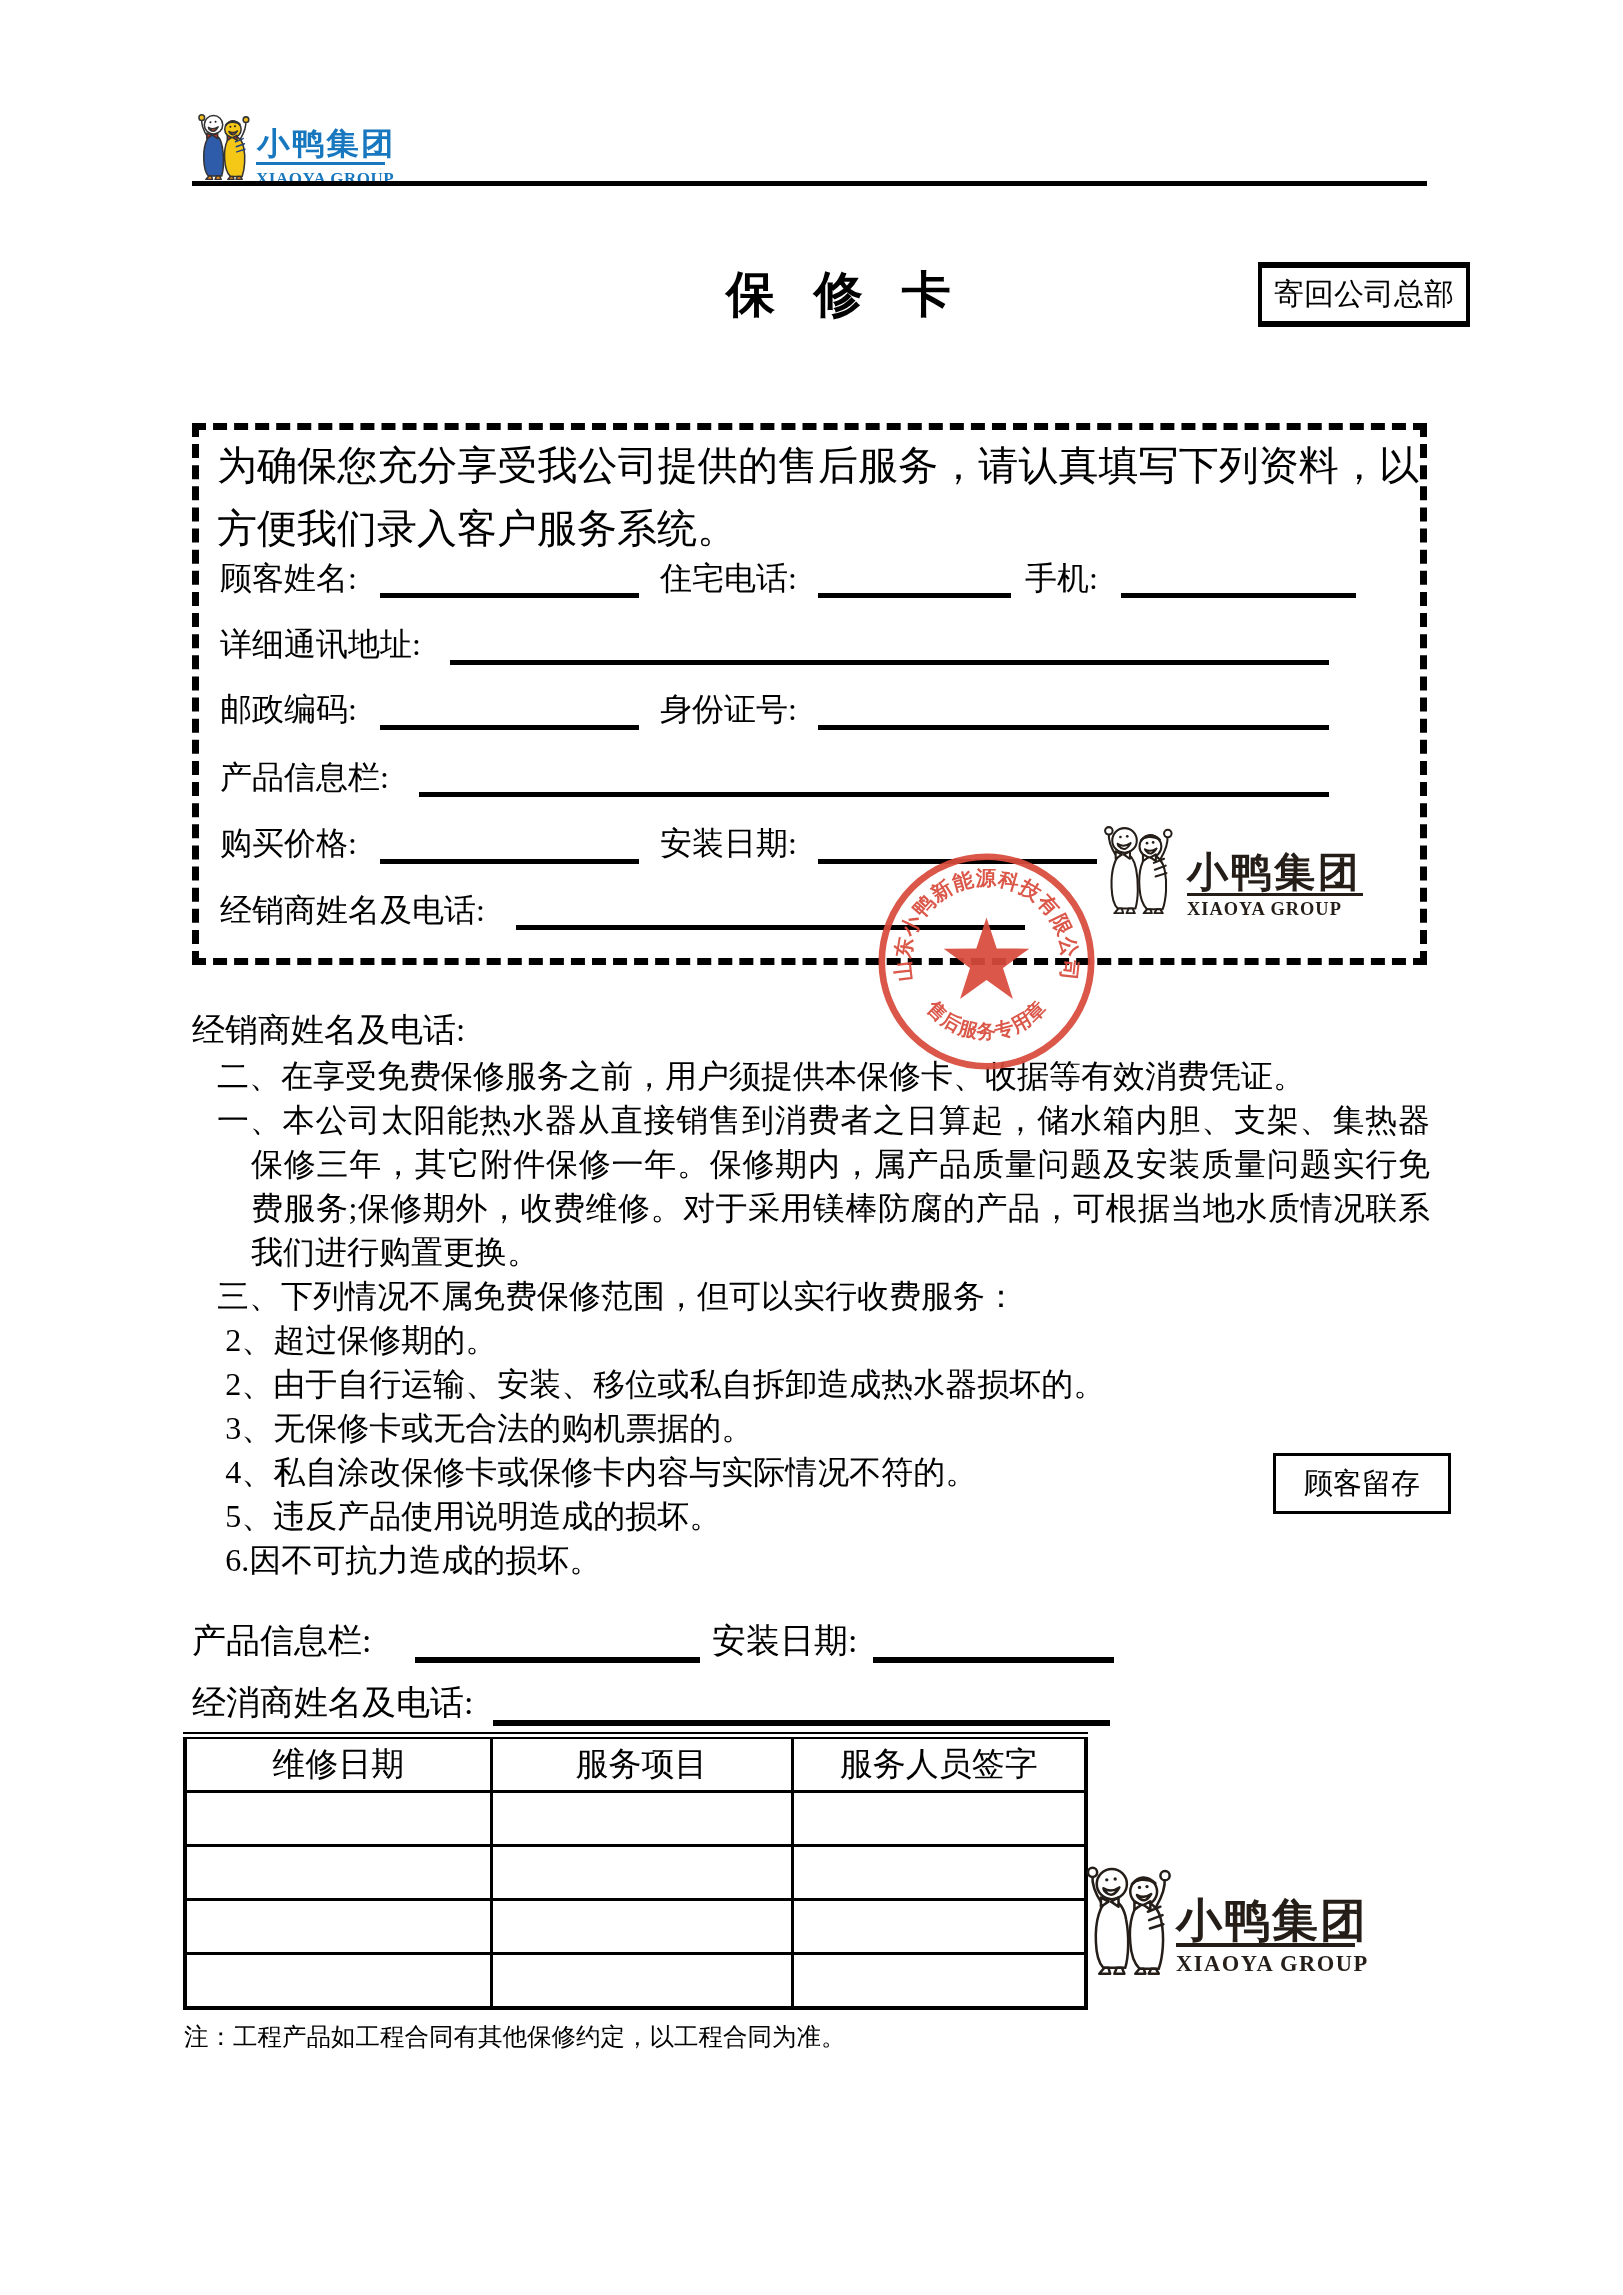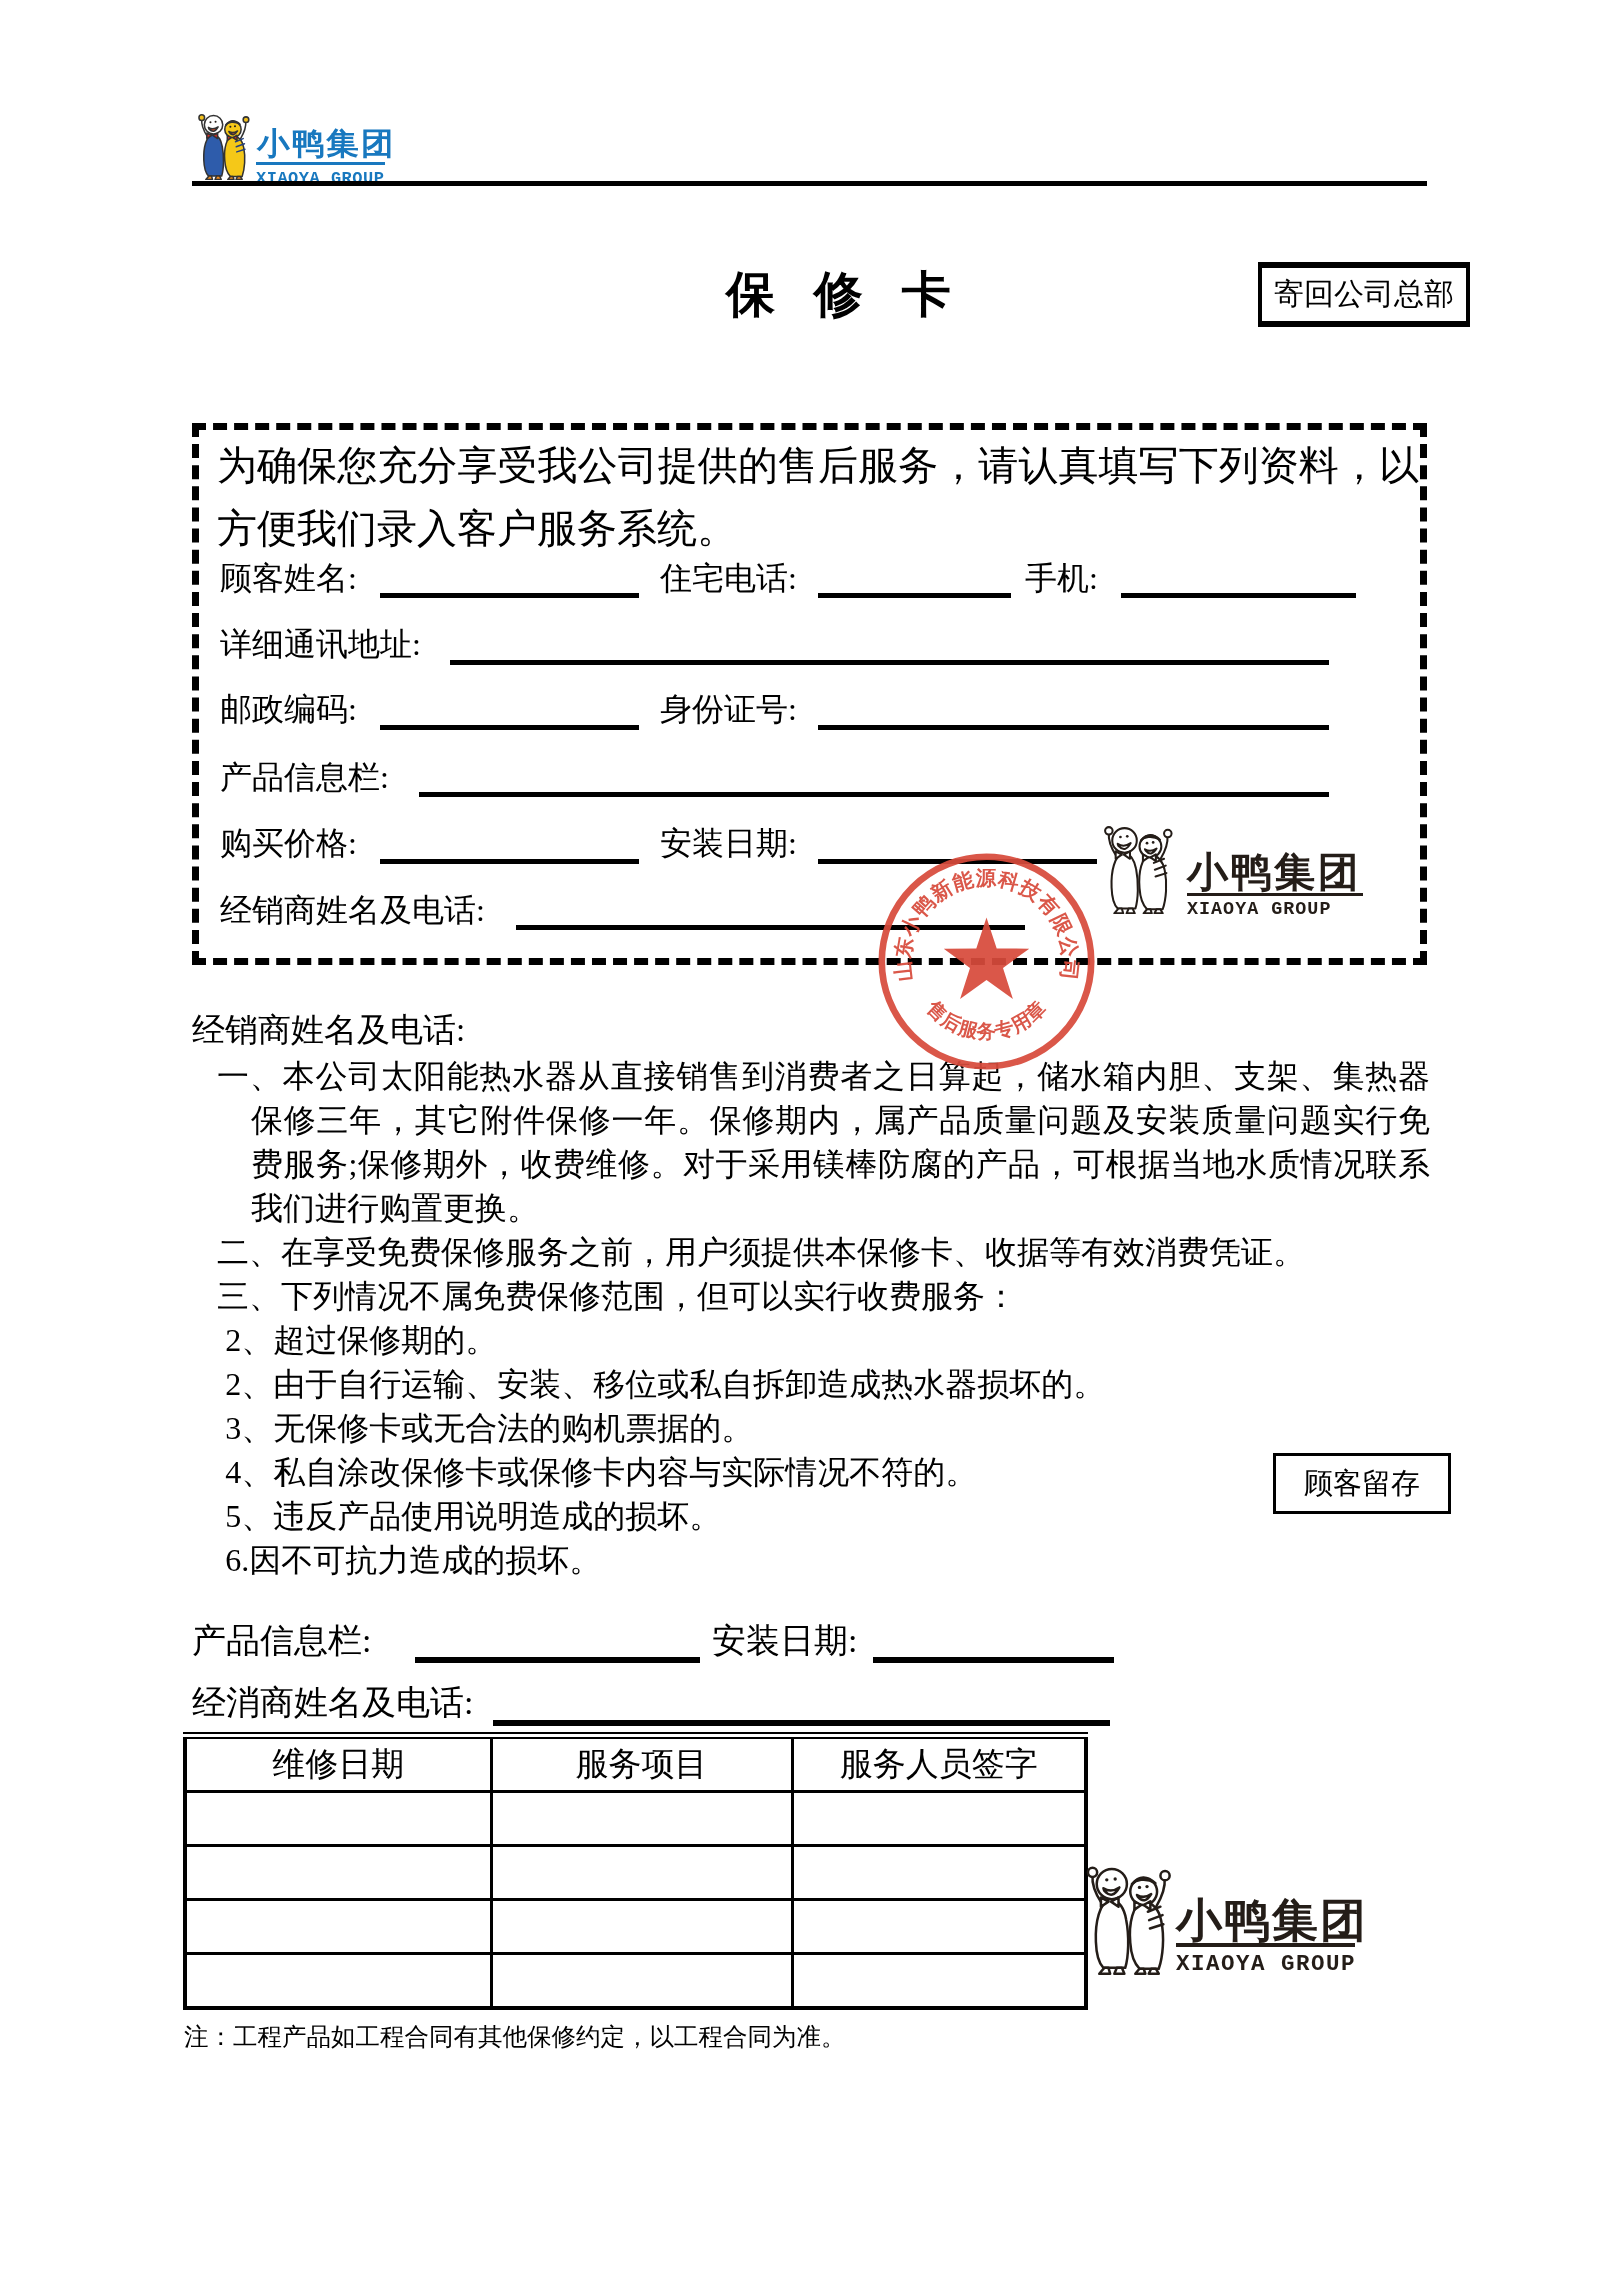--- a/index.html
+++ b/index.html
@@ -13,21 +13,21 @@
     overflow:hidden;
   }
   .abs{position:absolute;}
 
   
   .logo-cn{
     font-family:"Liberation Sans","DejaVu Sans",sans-serif;
     font-weight:900;
   }
   .logo-en{
-    font-family:Liberation Mono, monospace;
+    font-family:Liberation Serif, serif;
     font-weight:bold;
   }
   .hdr-cn{left:257px;top:123px;font-size:31px;letter-spacing:2px;color:#1878bf;transform:scaleX(1.05);transform-origin:left;}
   .hdr-rule{left:256px;top:162px;width:129px;height:3.1px;background:#1878bf;}
   .hdr-en{left:256px;top:169px;font-size:17px;letter-spacing:0.5px;color:#1878bf;}
   .top-rule{left:192px;top:181px;width:1235px;height:4.6px;background:#000;}
 
   
   .doc-title{
     left:726px;top:262px;
@@ -198,22 +198,22 @@
     <text font-size="40" font-weight="bold" fill="#d84b3c" letter-spacing="2" font-family="Liberation Serif, DejaVu Serif, serif">
       <textPath href="#arcTop" startOffset="50%" text-anchor="middle">山东小鸭新能源科技有限公司</textPath>
     </text>
     <text font-size="38" font-weight="bold" fill="#d84b3c" letter-spacing="1" font-family="Liberation Serif, DejaVu Serif, serif">
       <textPath href="#arcBot" startOffset="50%" text-anchor="middle">售后服务专用章</textPath>
     </text>
   </svg>
 
   <div class="abs w-head">经销商姓名及电话:</div>
   <div class="abs w-list">
+    <div class="w-item">二、在享受免费保修服务之前，用户须提供本保修卡、收据等有效消费凭证。</div>
     <div class="w-item hang">一、本公司太阳能热水器从直接销售到消费者之日算起，储水箱内胆、支架、集热器保修三年，其它附件保修一年。保修期内，属产品质量问题及安装质量问题实行免费服务;保修期外，收费维修。对于采用镁棒防腐的产品，可根据当地水质情况联系我们进行购置更换。</div>
-    <div class="w-item">二、在享受免费保修服务之前，用户须提供本保修卡、收据等有效消费凭证。</div>
     <div class="w-item">三、下列情况不属免费保修范围，但可以实行收费服务：</div>
     <div class="w-item num">2、超过保修期的。</div>
     <div class="w-item num">2、由于自行运输、安装、移位或私自拆卸造成热水器损坏的。</div>
     <div class="w-item num">3、无保修卡或无合法的购机票据的。</div>
     <div class="w-item num">4、私自涂改保修卡或保修卡内容与实际情况不符的。</div>
     <div class="w-item num">5、违反产品使用说明造成的损坏。</div>
     <div class="w-item num">6.因不可抗力造成的损坏。</div>
   </div>
 
   <div class="abs keep-box">

